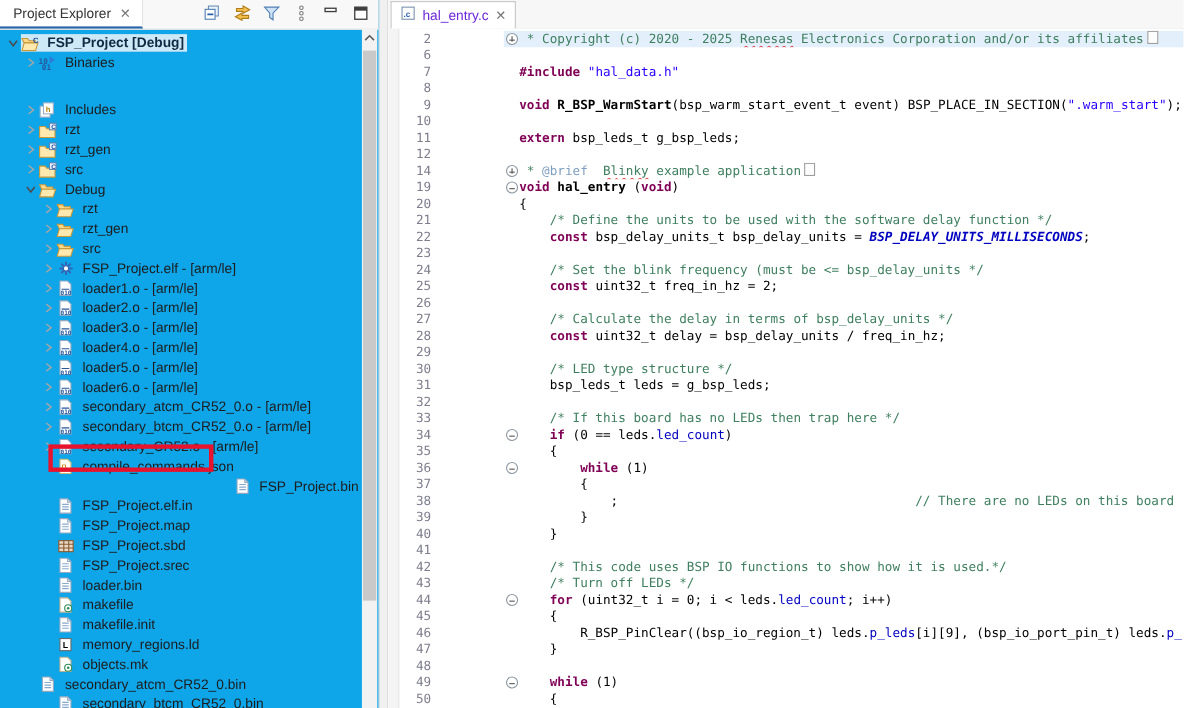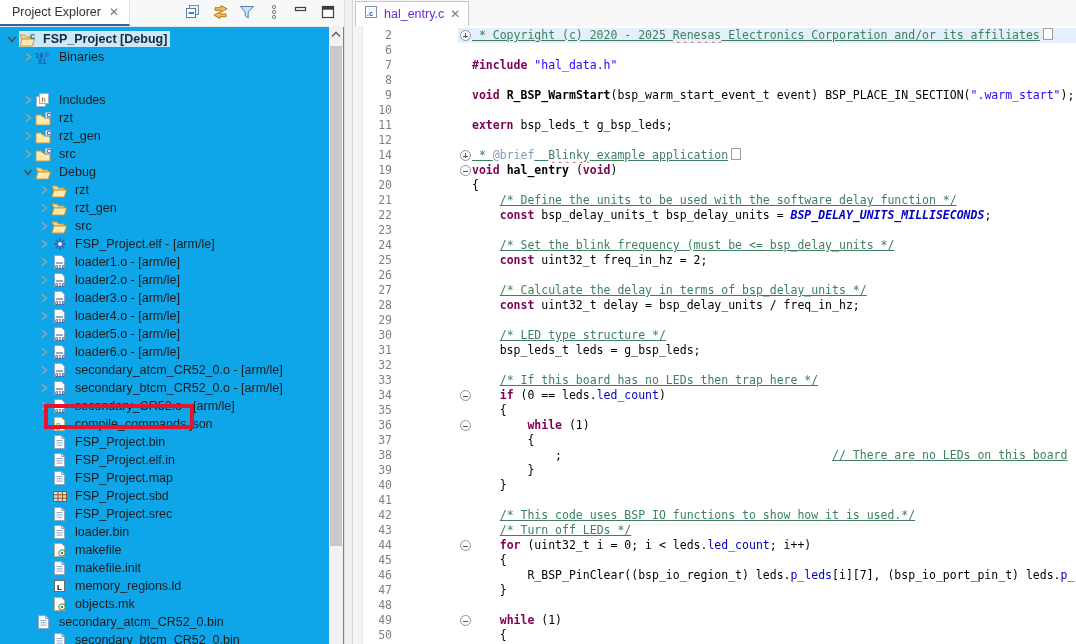--- a/index.html
+++ b/index.html
@@ -55,21 +55,21 @@
   .gut{flex:0 0 30px;text-align:right;padding-right:3px;color:#7e7e8e;}
   .gsp{flex:0 0 63px;}
   .lc{flex:1 1 auto;display:flex;min-width:0;}
   .lc.hl{background:#e3effb;}
   .foldc{flex:0 0 14px;display:flex;align-items:center;justify-content:center;}
   .codetxt{white-space:pre;overflow:hidden;flex:1 1 auto;color:#000;}
   .foldicon{width:9px;height:9px;border:1px solid #8a95a0;border-radius:50%;position:relative;background:#fff;}
   .foldicon:before{content:"";position:absolute;left:2px;right:2px;top:50%;height:1px;background:#555;}
   .foldicon.plus:after{content:"";position:absolute;top:2px;bottom:2px;left:50%;width:1px;background:#555;}
   .tk-k{color:#7f0055;font-weight:bold;}
-  .tk-c{color:#3f7f5f;text-decoration:underline;}
+  .tk-c{color:#3f7f5f;}
   .tk-s{color:#2a00ff;}
   .tk-e{color:#0000c0;font-weight:bold;font-style:italic;}
   .tk-m{color:#0000c0;}
   .tk-d{color:#7f9fbf;}
   .tk-b{font-weight:bold;color:#000;}
   .tk-w{color:#3f7f5f;text-decoration:underline;text-decoration-style:wavy;
         text-decoration-color:#e05050;text-decoration-thickness:1px;text-underline-offset:2px;}
   .foldbox{display:inline-block;width:8px;height:10px;border:1px solid #9e9e9e;background:#fdfdfd;
            margin-left:3px;vertical-align:-1px;}
 </style>
@@ -467,21 +467,21 @@
         <span class="selwrap">
           <span class="ticon">
             <svg width="15" height="16">
               <path d="M2.5 1.5h7l3 3v10h-10z" fill="#fffdf2" stroke="#c8b87a"></path>
               <text x="3.5" y="11.5" font-size="7" font-weight="bold" fill="#d08a1a" font-family="Liberation Sans,sans-serif">{}</text>
             </svg>
           </span>
           <span class="tlabel">compile_commands.json</span>
         </span>
       </div>
-      <div class="trow" style="padding-left: 36px;">
+      <div class="trow" style="padding-left: 36px; justify-content: space-between;">
         <span class="arrowbox"></span>
         <span class="selwrap">
           <span class="ticon">
             <svg width="15" height="16">
               <path d="M2.5 1.5h7l3 3v10h-10z" fill="#fff" stroke="#93a9c2"></path>
               <path d="M9.5 1.5v3h3" fill="none" stroke="#93a9c2"></path>
               <g stroke="#88a8cc">
                 <line x1="4.5" y1="6.5" x2="10.5" y2="6.5"></line>
                 <line x1="4.5" y1="8.8" x2="10.5" y2="8.8"></line>
                 <line x1="4.5" y1="11.1" x2="10.5" y2="11.1"></line>
@@ -1021,21 +1021,21 @@
           <span class="lc">
             <span class="foldc"></span>
             <span class="codetxt"><span>    {</span></span>
           </span>
         </div>
         <div class="cline">
           <span class="gut">46</span>
           <span class="gsp"></span>
           <span class="lc">
             <span class="foldc"></span>
-            <span class="codetxt"><span>        R_BSP_PinClear((bsp_io_region_t) leds.</span><span class="tk-m">p_leds</span><span>[i][7], (bsp_io_port_pin_t) leds.</span><span class="tk-m">p_</span></span>
+            <span class="codetxt"><span>        R_BSP_PinClear((bsp_io_region_t) leds.</span><span class="tk-m">p_leds</span><span>[i][9], (bsp_io_port_pin_t) leds.</span><span class="tk-m">p_</span></span>
           </span>
         </div>
         <div class="cline">
           <span class="gut">47</span>
           <span class="gsp"></span>
           <span class="lc">
             <span class="foldc"></span>
             <span class="codetxt"><span>    }</span></span>
           </span>
         </div>

